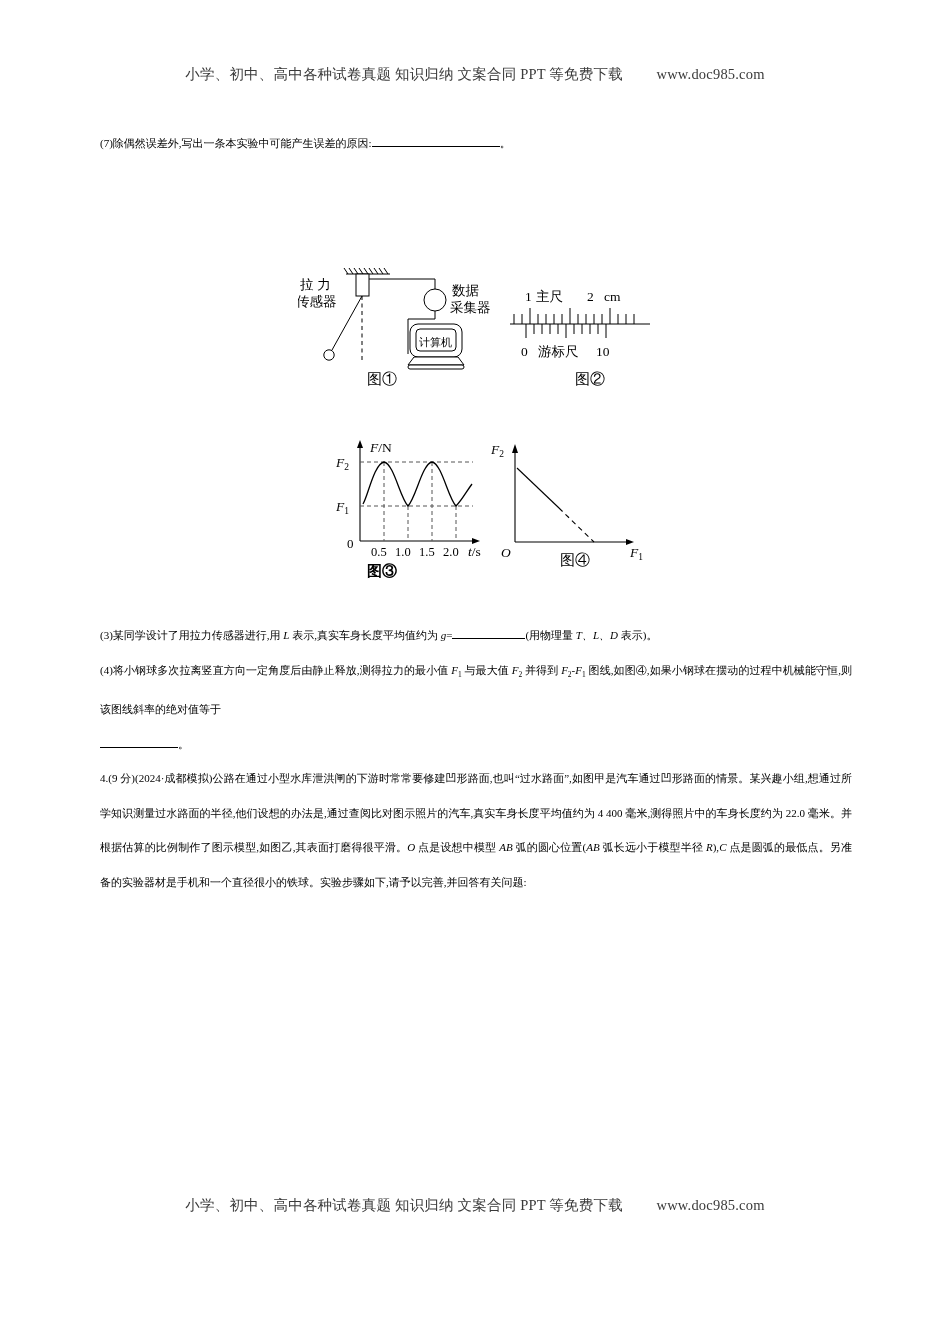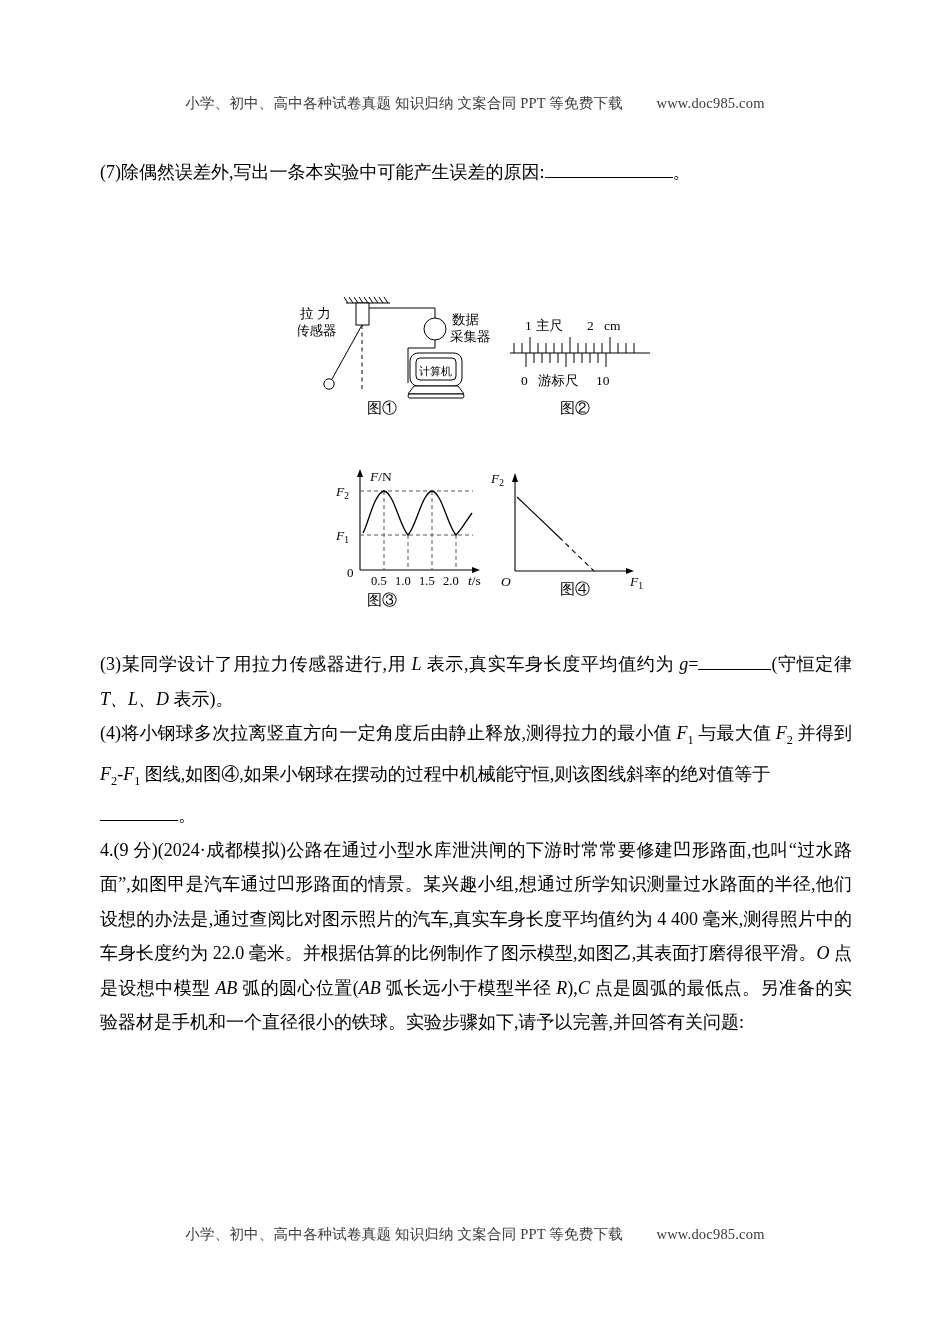--- a/index.html
+++ b/index.html
@@ -11,21 +11,20 @@
     width: 950px;
     height: 1344px;
     position: relative;
     font-family: "Liberation Serif", "DejaVu Serif", serif;
     color: #000;
     overflow: hidden;
   }
   .page {
     position: absolute;
     inset: 0;
-    margin-top: 29px;
   }
 
   
   .runhead, .runfoot {
     position: absolute;
     left: 0;
     width: 950px;
     text-align: center;
     font-size: 14.5px;
     color: #3a3a3a;
@@ -40,21 +39,21 @@
 
   
   .body-area {
     position: absolute;
     left: 100px;
     top: 126px;
     width: 752px;
   }
   p.tl {
     margin: 0;
-    font-size: 18px;
+    font-size: 11px;
     line-height: 34.5px;
     text-align: justify;
     text-justify: inter-ideograph;
     white-space: normal;
   }
   .sp-q { margin-top: 11px; }
   .blank {
     display: inline-block;
     border-bottom: 1px solid #000;
     vertical-align: baseline;
@@ -192,21 +191,21 @@
         <line x1="106" y1="48" x2="106" y2="62"></line>
       </g>
       <text x="25" y="25" font-size="13.5">1</text>
       <text class="cnlbl" x="36" y="25" font-size="13.5">主尺</text>
       <text x="87" y="25" font-size="13.5">2</text>
       <text x="104" y="25" font-size="13.5">cm</text>
       <text x="21" y="80" font-size="13.5">0</text>
       <text class="cnlbl" x="38" y="80" font-size="13.5">游标尺</text>
       <text x="96" y="80" font-size="13.5">10</text>
     </svg>
-    <div class="figcap" style="left:545px; top:108px; width:60px;">图②</div>
+    <div class="figcap" style="left:545px; top:108px; width:60px;text-align:right;">图②</div>
   </div>
 
   <div class="figband2">
 
     <svg class="fig-svg" style="left:318px; top:0px;" width="180" height="128" viewBox="0 0 180 128">
 
       <line x1="42" y1="8" x2="42" y2="105" stroke="#000" stroke-width="1.1"></line>
       <polygon points="42,4 39,12 45,12" fill="#000"></polygon>
       <line x1="42" y1="105" x2="158" y2="105" stroke="#000" stroke-width="1.1"></line>
       <polygon points="162,105 154,102 154,108" fill="#000"></polygon>
@@ -226,21 +225,21 @@
       <text x="52" y="16" font-size="13.5" font-style="italic">F<tspan font-style="normal">/N</tspan></text>
       <text x="29" y="112" font-size="13">0</text>
       <text x="18" y="31" font-size="13.5" font-style="italic">F<tspan font-size="9.5" dy="3" font-style="normal">2</tspan></text>
       <text x="18" y="75" font-size="13.5" font-style="italic">F<tspan font-size="9.5" dy="3" font-style="normal">1</tspan></text>
       <text x="53" y="120" font-size="12.5">0.5</text>
       <text x="77" y="120" font-size="12.5">1.0</text>
       <text x="101" y="120" font-size="12.5">1.5</text>
       <text x="125" y="120" font-size="12.5">2.0</text>
       <text x="150" y="120" font-size="13.5" font-style="italic">t<tspan font-style="normal">/s</tspan></text>
     </svg>
-    <div class="figcap" style="left:352px; top:126px; width:60px;">图③</div>
+    <div class="figcap" style="left:352px; top:126px; width:60px;font-weight:bold;">图③</div>
 
     <svg class="fig-svg" style="left:487px; top:0px;" width="175" height="128" viewBox="0 0 175 128">
       <line x1="28" y1="14" x2="28" y2="106" stroke="#000" stroke-width="1.1"></line>
       <polygon points="28,8 25,17 31,17" fill="#000"></polygon>
       <line x1="28" y1="106" x2="142" y2="106" stroke="#000" stroke-width="1.1"></line>
       <polygon points="147,106 139,103 139,109" fill="#000"></polygon>
 
       <line x1="30" y1="32" x2="72" y2="72" stroke="#000" stroke-width="1.1"></line>
 
       <line x1="72" y1="72" x2="107" y2="106" stroke="#000" stroke-width="1.1" stroke-dasharray="5,4"></line>
@@ -248,21 +247,21 @@
       <text x="143" y="121" font-size="13.5" font-style="italic">F<tspan font-size="9.5" dy="3" font-style="normal">1</tspan></text>
       <text x="14" y="121" font-size="13.5" font-style="italic">O</text>
     </svg>
     <div class="figcap" style="left:545px; top:115px; width:60px;">图④</div>
   </div>
 
   <div class="body-area" style="top:618px;">
 
 
 
-    <p class="tl"><span>(3)</span><span>某同学设计了用拉力传感器进行,用 </span><i class="v">L</i><span> 表示,真实车身长度平均值约为 </span><i class="v">g</i><span>=</span><span class="blank b-med"></span><span>(守恒定律 </span><i class="v">T、L、D</i><span> 表示)。</span></p>
+    <p class="tl"><span>(3)</span><span>某同学设计了用拉力传感器进行,用 </span><i class="v">L</i><span> 表示,真实车身长度平均值约为 </span><i class="v">g</i><span>=</span><span class="blank b-med"></span><span>(用物理量 </span><i class="v">T、L、D</i><span> 表示)。</span></p>
 
     <p class="tl"><span>(4)</span><span>将小钢球多次拉离竖直方向一定角度后由静止释放,测得拉力的最小值 </span><i class="v"><span>F</span><sub class="rm">1</sub></i><span> 与最大值 </span><i class="v"><span>F</span><sub class="rm">2</sub></i><span> 并得到 </span><i class="v"><span>F</span><sub class="rm">2</sub></i><span>-</span><i class="v"><span>F</span><sub class="rm">1</sub></i><span> 图线,如图④,如果小钢球在摆动的过程中机械能守恒,则该图线斜率的绝对值等于</span></p>
 
     <p class="tl"><span class="blank b-start"></span><span>。</span></p>
 
     <p class="tl sp-q"><span>4.</span><span>(9 分)</span><span>(2024·成都模拟)</span><span>公路在通过小型水库泄洪闸的下游时常常要修建凹形路面,也叫“过水路面”,如图甲是汽车通过凹形路面的情景。某兴趣小组,想通过所学知识测量过水路面的半径,他们设想的办法是,通过查阅比对图示照片的汽车,真实车身长度平均值约为 4 400 毫米,测得照片中的车身长度约为 22.0 毫米。并根据估算的比例制作了图示模型,如图乙,其表面打磨得很平滑。</span><i class="v">O</i><span> 点是设想中模型 </span><i class="v">AB</i><span> 弧的圆心位置(</span><i class="v">AB</i><span> 弧长远小于模型半径 </span><i class="v">R</i><span>),</span><i class="v">C</i><span> 点是圆弧的最低点。另准备的实验器材是手机和一个直径很小的铁球。实验步骤如下,请予以完善,并回答有关问题:</span></p>
   </div>
 
   <div class="runfoot">
     <span>小学、初中、高中各种试卷真题 知识归纳 文案合同 PPT 等免费下载</span>

